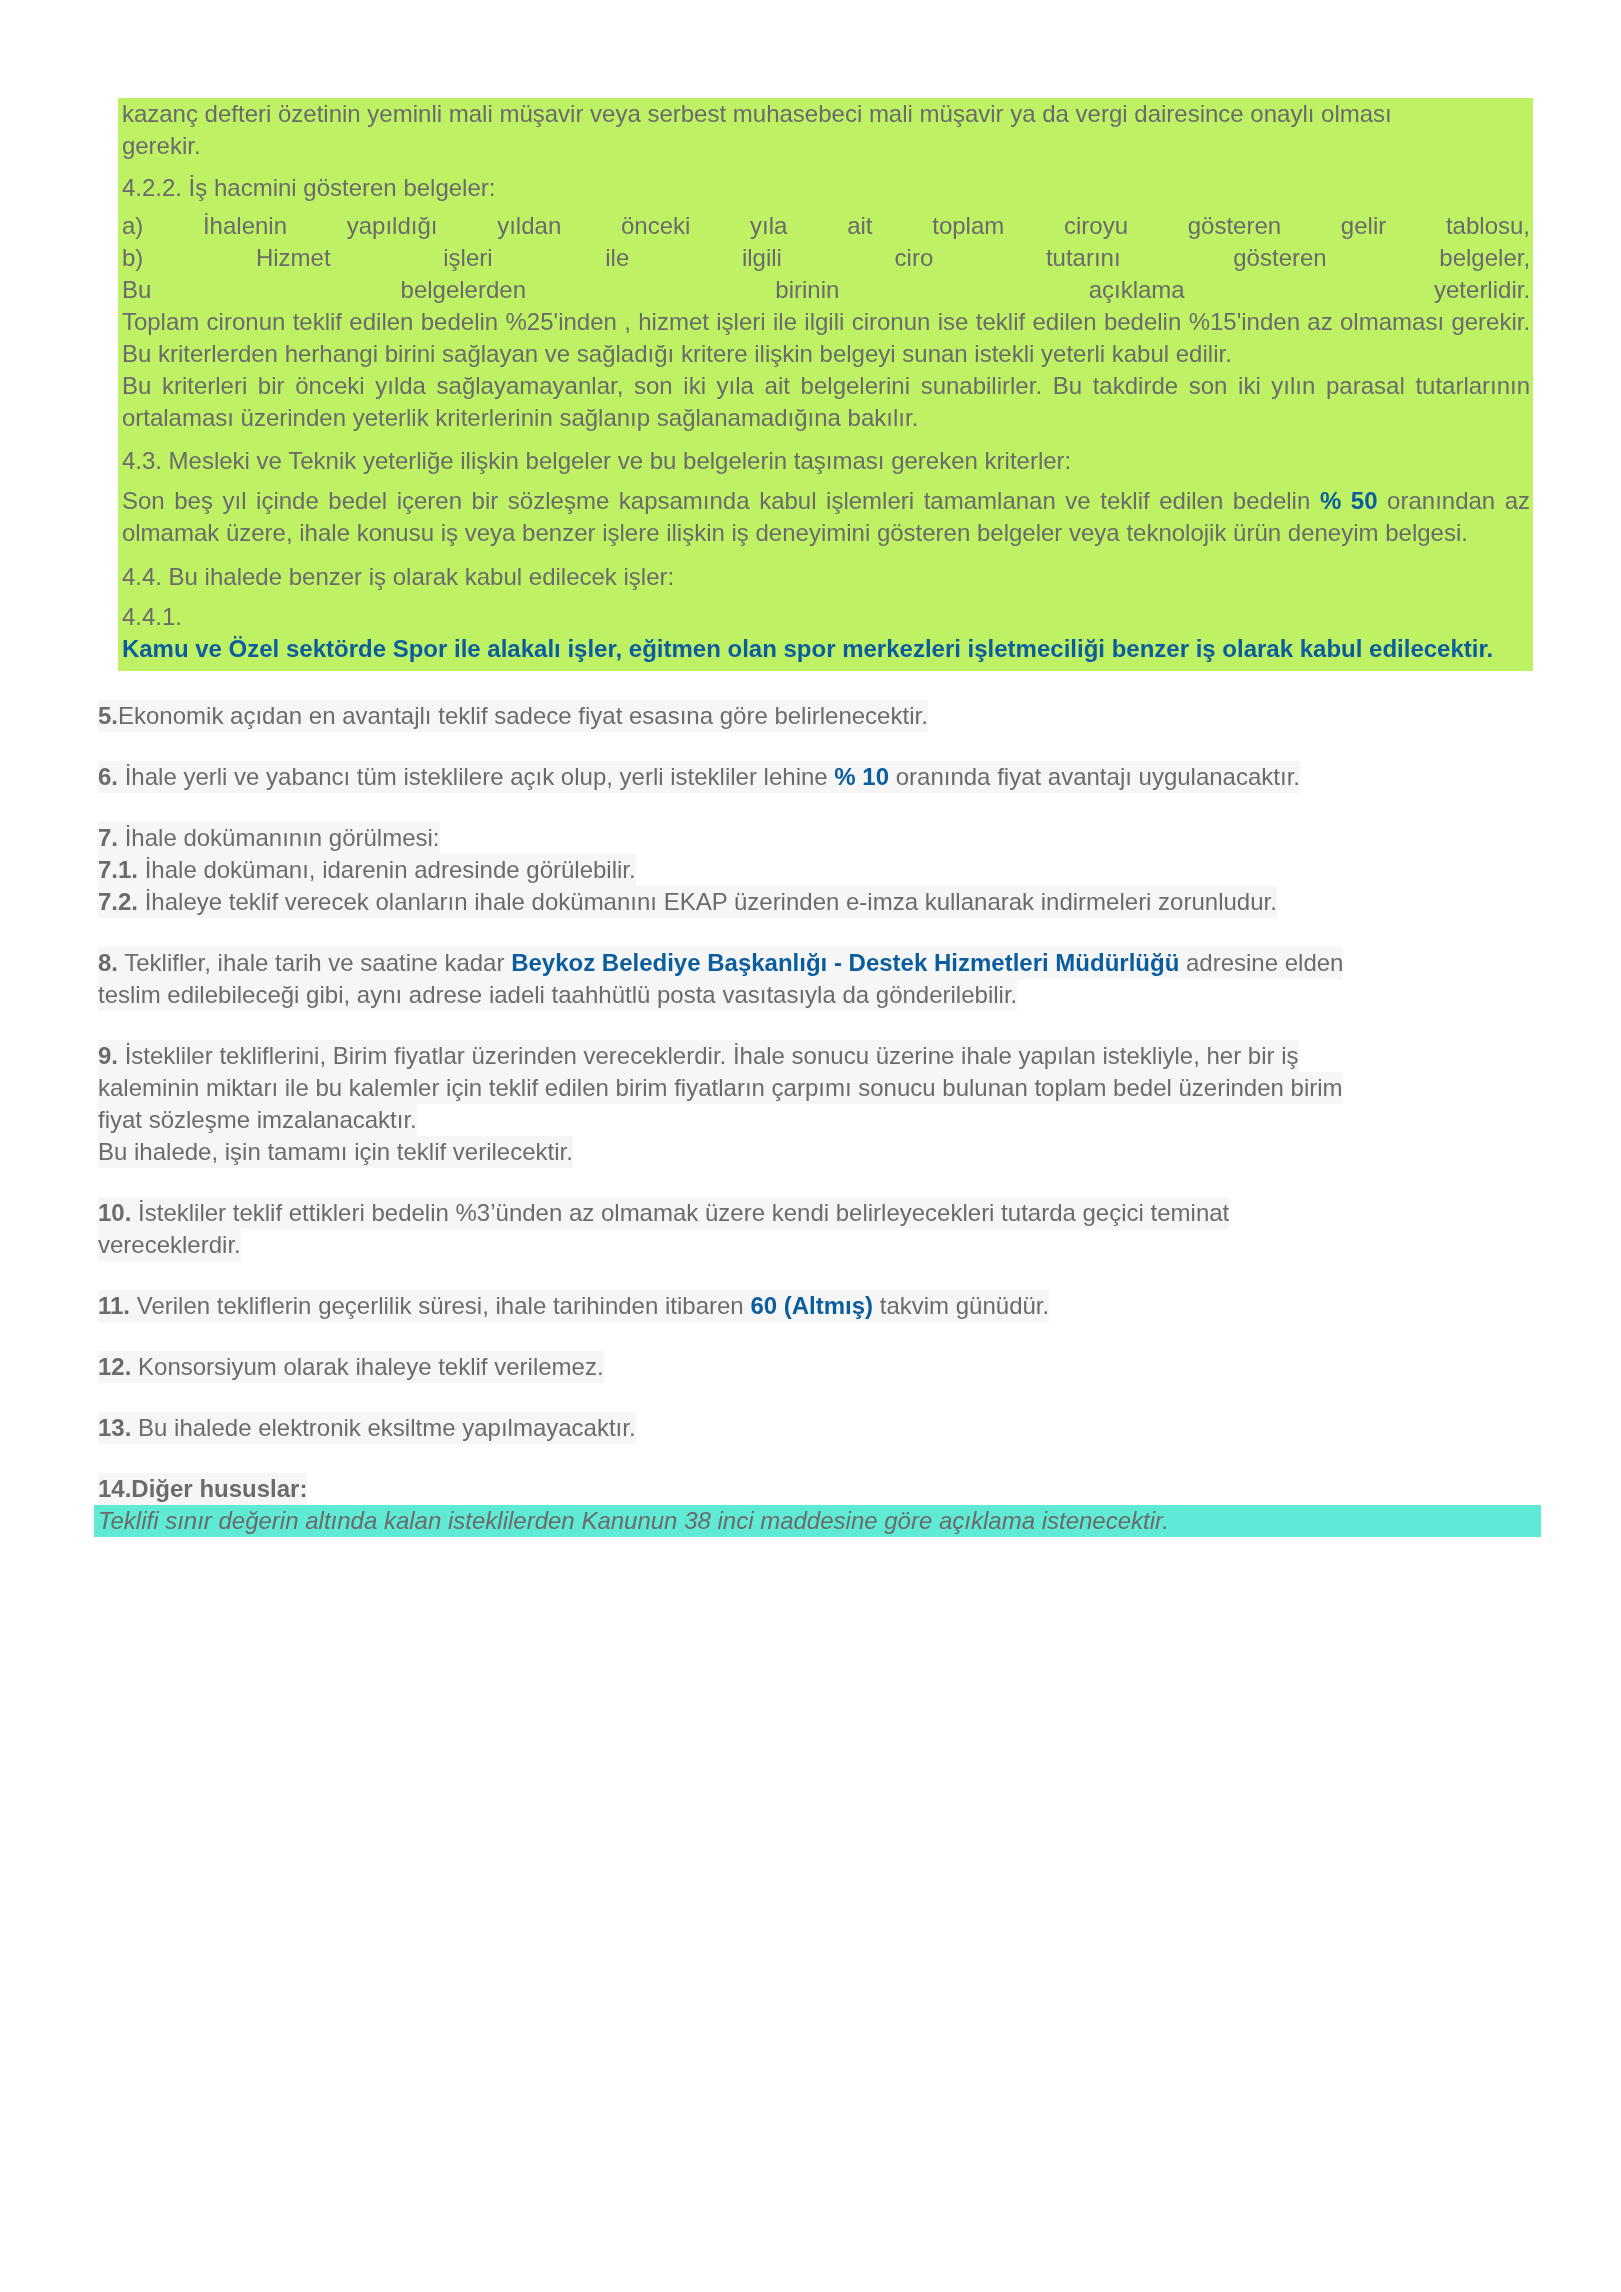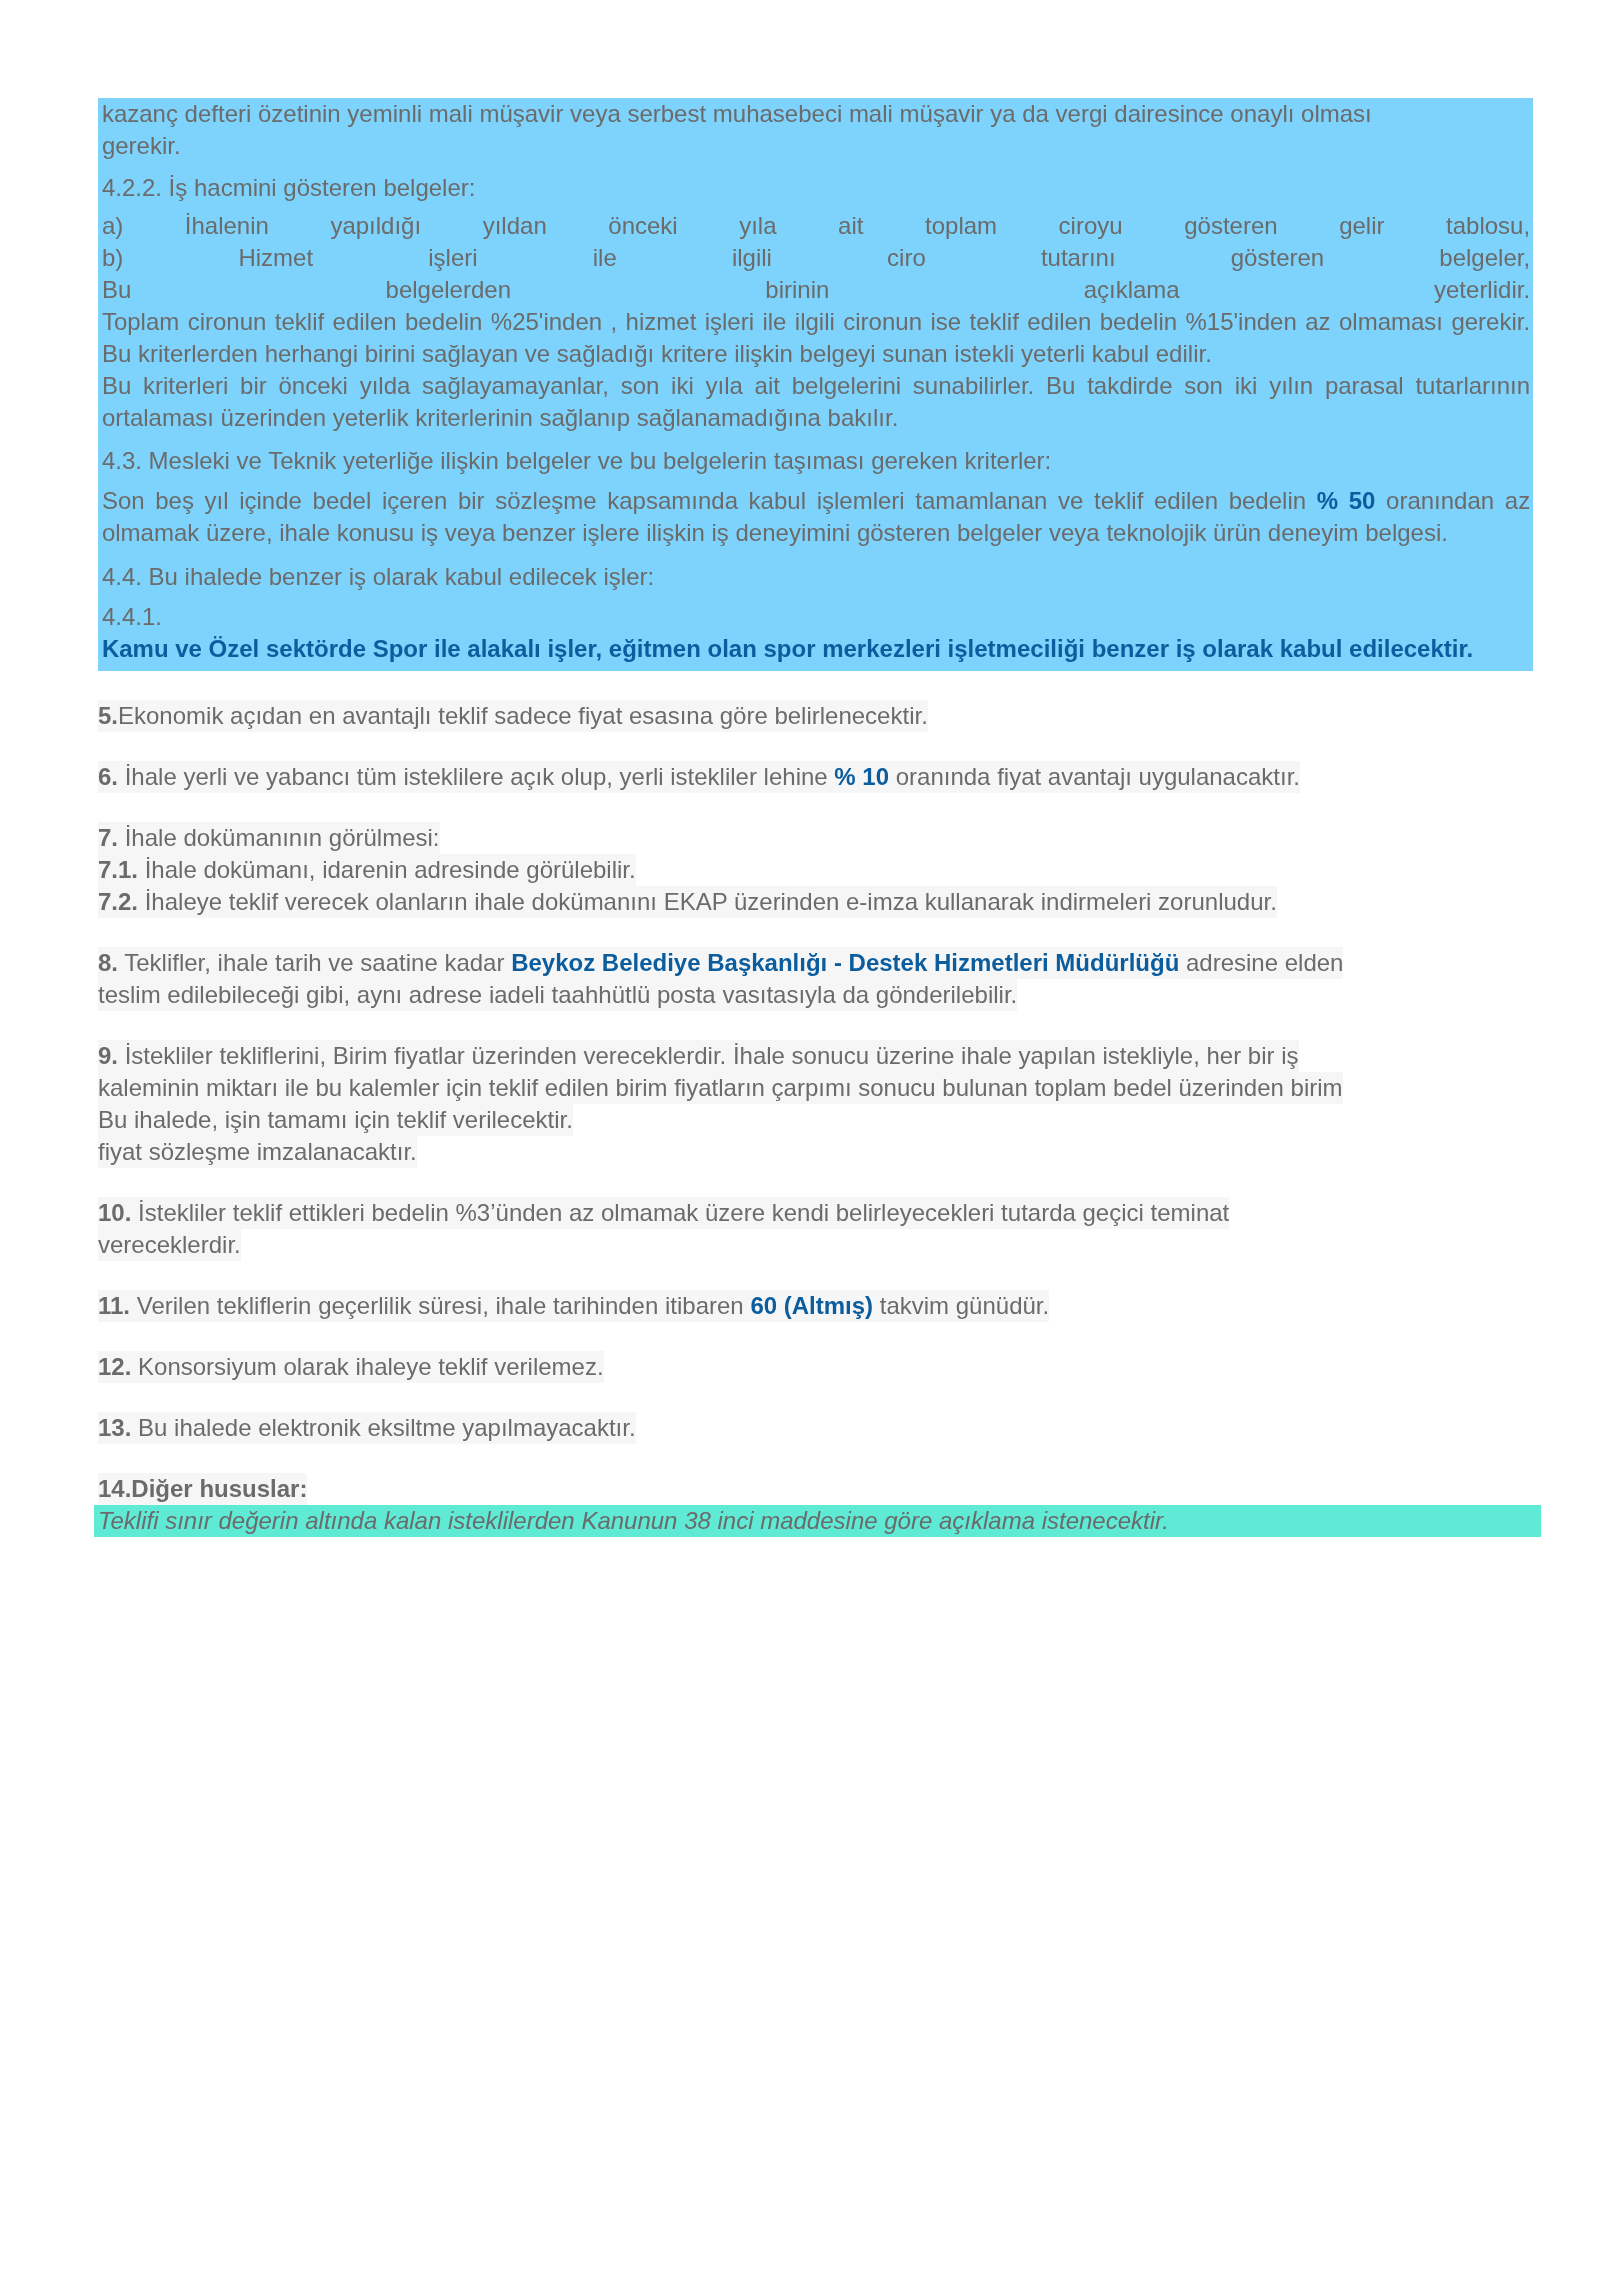--- a/index.html
+++ b/index.html
@@ -1,21 +1,21 @@
 <!DOCTYPE html>
 <html><head>
 <meta charset="utf-8">
 <style>
   html, body { margin: 0; padding: 0; background: #ffffff; }
   body {
     width: 1621px; height: 2293px; position: relative; overflow: hidden;
     font-family: "Liberation Sans", sans-serif; color: #6b6b6b;
   }
   .page { position: absolute; left: 98px; top: 98px; width: 1435px; }
-  .box { background: #7dd3fc; padding: 0 2.9px 5.9px 3.9px; }
+  .box { background: #bef264; padding: 0 2.9px 5.9px 3.9px; margin-left: 20px; }
   .ln { font-size: 24px; line-height: 32px; }
   .hd { font-weight: normal; font-size: 24px; line-height: 32px; margin-top: 9.8px; }
   .blue { color: #0b5d9e; font-weight: bold; }
   .b { font-weight: bold; }
   .gap { height: 29px; }
   .sec { display: inline-block; background: #f6f6f6; }
   .block { background: #5eead4; font-style: italic; }
 </style>
 </head>
 <body>
@@ -88,22 +88,22 @@
   <div class="ln"><span class="sec"><span class="b">7.1.</span> <span>İhale dokümanı, idarenin adresinde görülebilir.</span></span></div>
   <div class="ln"><span class="sec"><span class="b">7.2.</span> <span>İhaleye teklif verecek olanların ihale dokümanını EKAP üzerinden e-imza kullanarak indirmeleri zorunludur.</span></span></div>
 
   <div class="gap"></div>
   <div class="ln"><span class="sec"><span class="b">8.</span> <span>Teklifler, ihale tarih ve saatine kadar</span> <span class="blue">Beykoz Belediye Başkanlığı - Destek Hizmetleri Müdürlüğü</span> <span>adresine elden</span></span></div>
   <div class="ln"><span class="sec">teslim edilebileceği gibi, aynı adrese iadeli taahhütlü posta vasıtasıyla da gönderilebilir.</span></div>
 
   <div class="gap"></div>
   <div class="ln"><span class="sec"><span class="b">9.</span> <span>İstekliler tekliflerini, Birim fiyatlar üzerinden vereceklerdir. İhale sonucu üzerine ihale yapılan istekliyle, her bir iş</span></span></div>
   <div class="ln"><span class="sec">kaleminin miktarı ile bu kalemler için teklif edilen birim fiyatların çarpımı sonucu bulunan toplam bedel üzerinden birim</span></div>
+  <div class="ln"><span class="sec">fiyat sözleşme imzalanacaktır.</span></div>
   <div class="ln"><span class="sec">Bu ihalede, işin tamamı için teklif verilecektir.</span></div>
-  <div class="ln"><span class="sec">fiyat sözleşme imzalanacaktır.</span></div>
 
   <div class="gap"></div>
   <div class="ln"><span class="sec"><span class="b">10.</span> <span>İstekliler teklif ettikleri bedelin %3’ünden az olmamak üzere kendi belirleyecekleri tutarda geçici teminat</span></span></div>
   <div class="ln"><span class="sec">vereceklerdir.</span></div>
 
   <div class="gap"></div>
   <div class="ln"><span class="sec"><span class="b">11.</span> <span>Verilen tekliflerin geçerlilik süresi, ihale tarihinden itibaren</span> <span class="blue">60 (Altmış)</span> <span>takvim günüdür.</span></span></div>
 
   <div class="gap"></div>
   <div class="ln"><span class="sec"><span class="b">12.</span> <span>Konsorsiyum olarak ihaleye teklif verilemez.</span></span></div>

